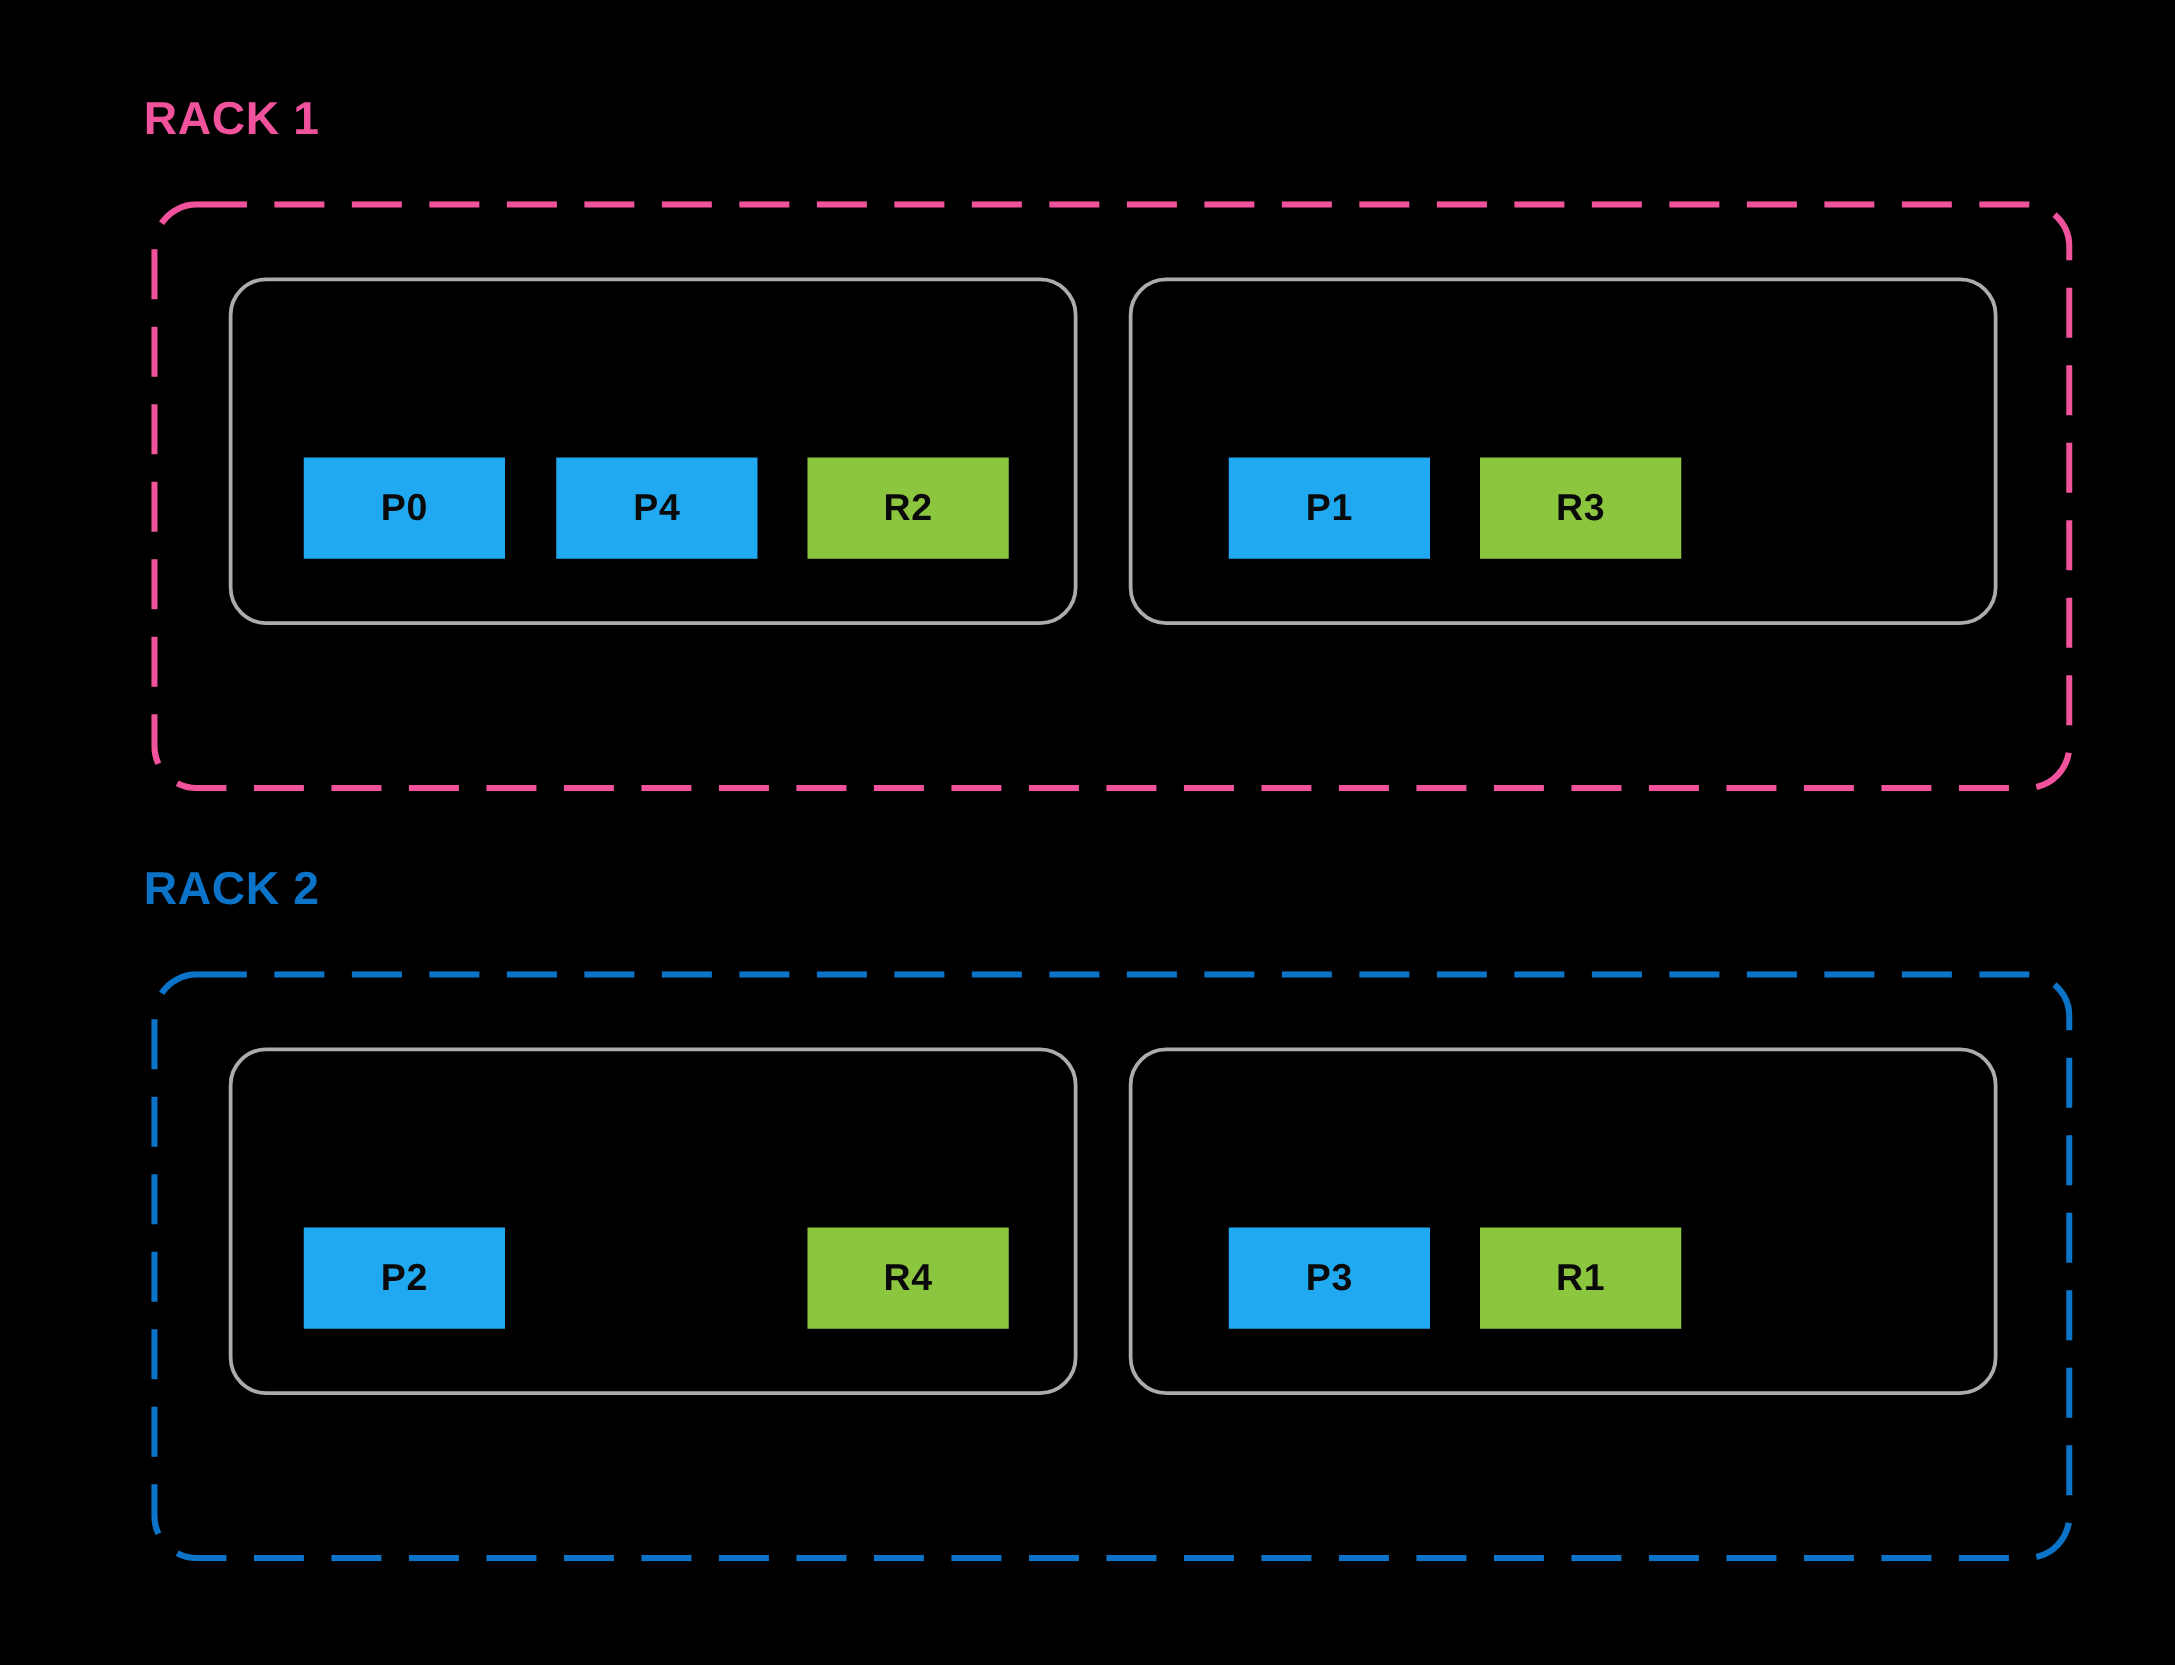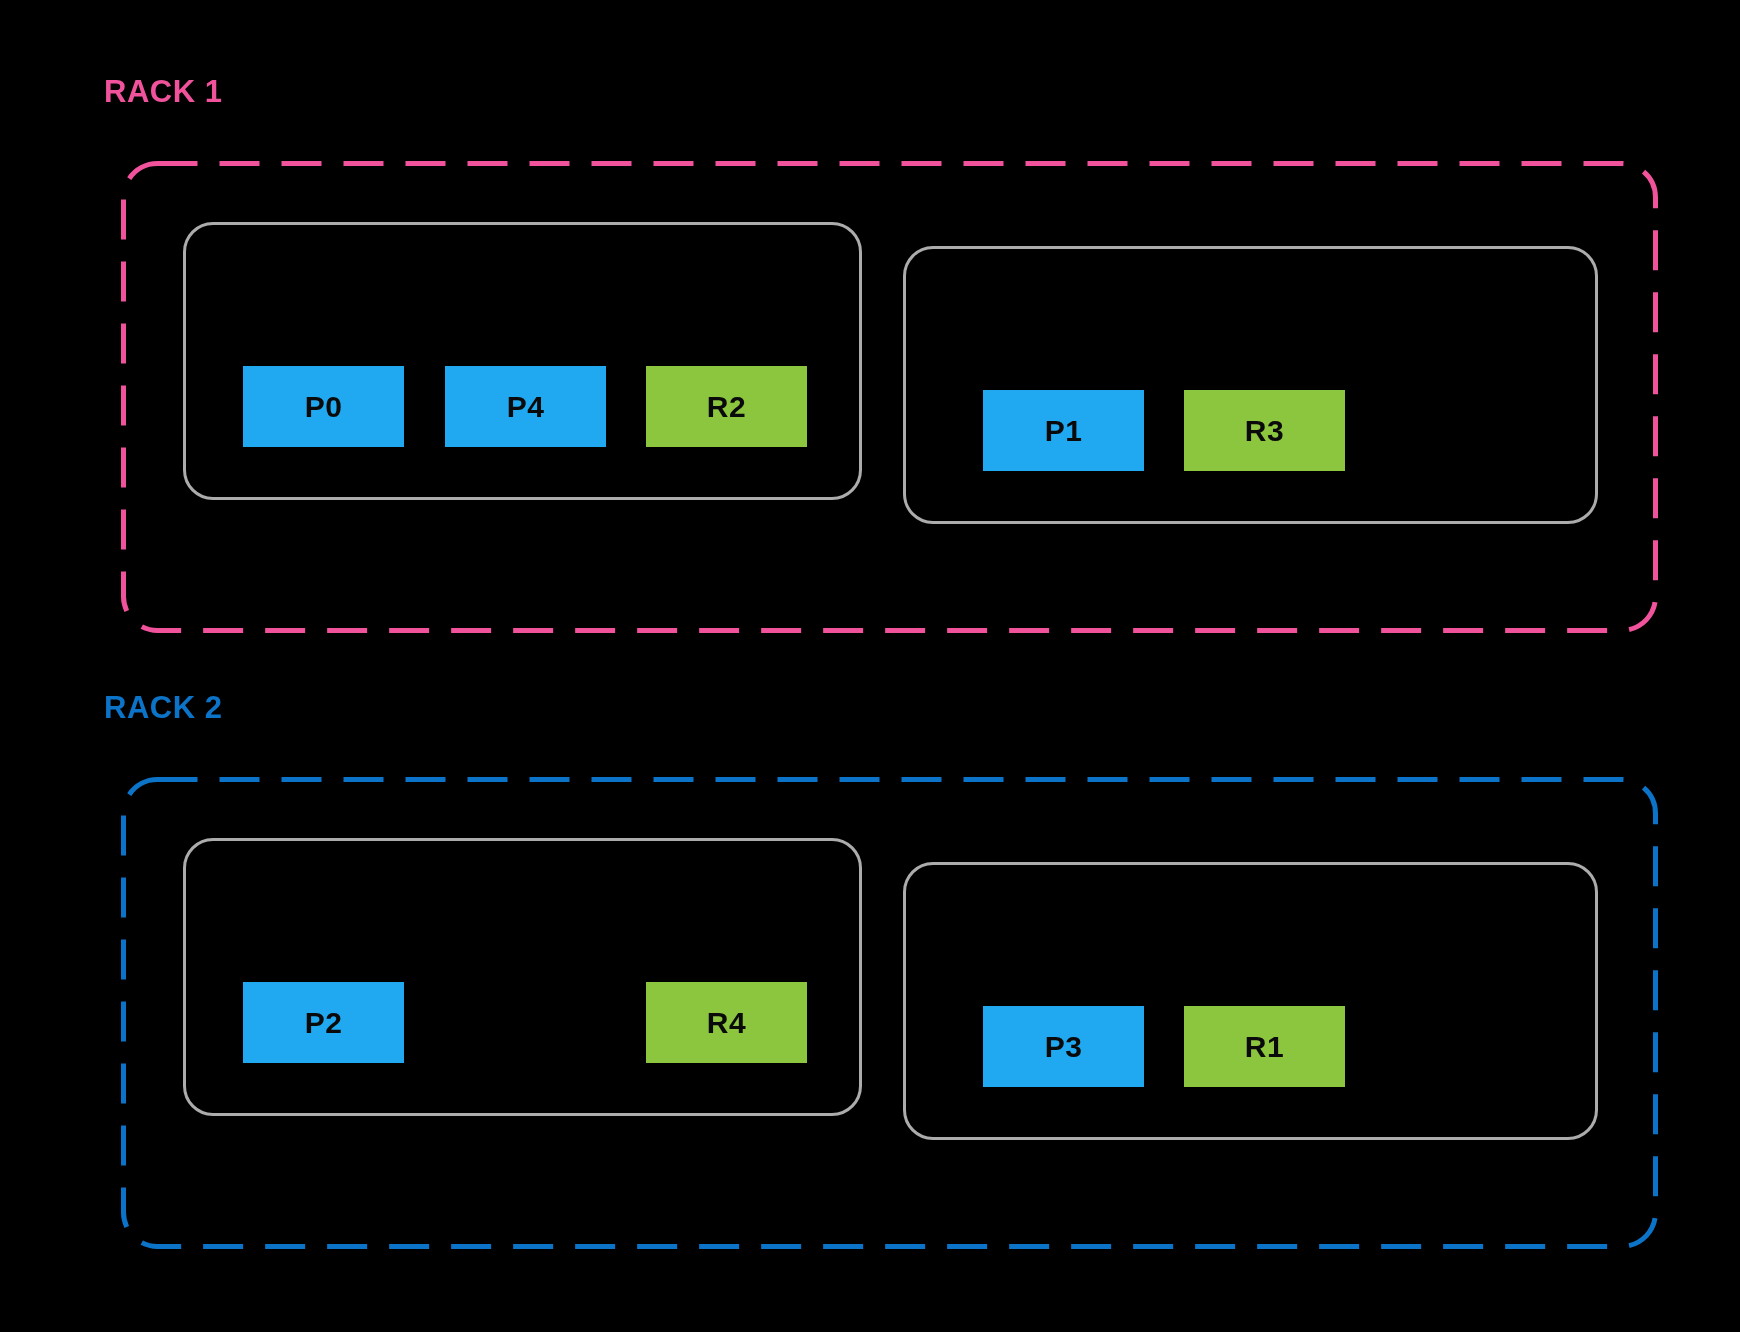--- a/index.html
+++ b/index.html
@@ -10,23 +10,23 @@
   .canvas {
     position: relative;
     width: 1740px;
     height: 1332px;
     background: var(--background, #000000);
     font-family: "Liberation Sans", sans-serif;
     overflow: hidden;
   }
   .rack-label {
     position: absolute;
-    left: 104px;
+    left: 115px;
     font-weight: 700;
-    font-size: 31px;
+    font-size: 37px;
     letter-spacing: 0.5px;
     line-height: 1;
     white-space: nowrap;
   }
   .rack-label.rack1 { top: 76px;  color: var(--rack1-accent, #F0529B); }
   .rack-label.rack2 { top: 692px; color: var(--rack2-accent, #0C74C8); }
 
   .rack {
     position: absolute;
     left: 121px;
@@ -52,21 +52,21 @@
 
   .node {
     position: absolute;
     top: 61px;
     height: 278px;
     box-sizing: border-box;
     border: 3px solid var(--node-border, #ACACAC);
     border-radius: 30px;
   }
   .node.node-left  { left: 62px;  width: 679px; }
-  .node.node-right { left: 782px; width: 695px; margin-top: 24px; }
+  .node.node-right { left: 782px; width: 695px; }
 
   .block {
     position: absolute;
     top: 141px;
     width: 161px;
     height: 81px;
     display: flex;
     align-items: center;
     justify-content: center;
     font-weight: 700;

